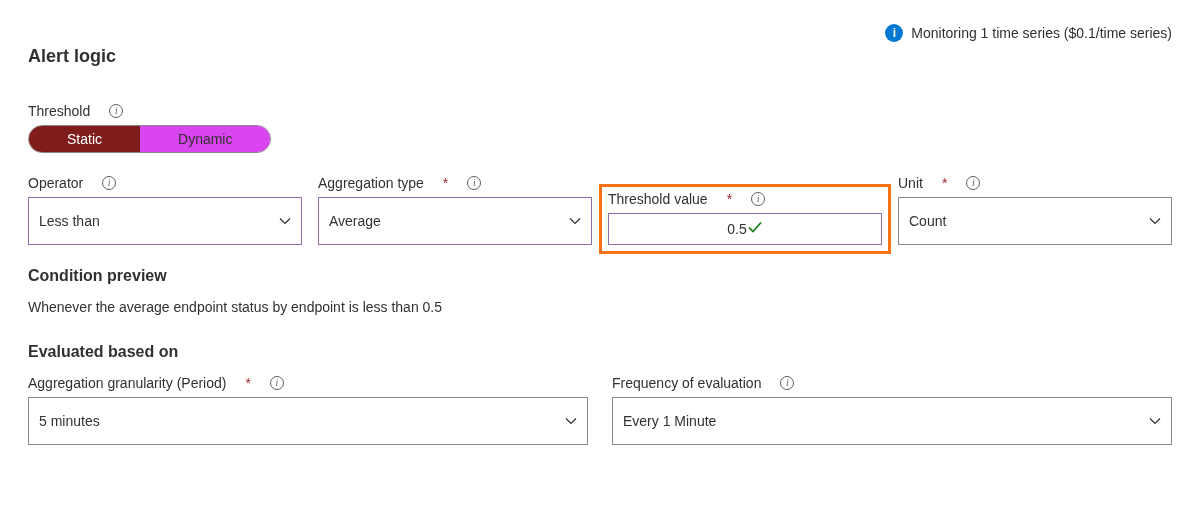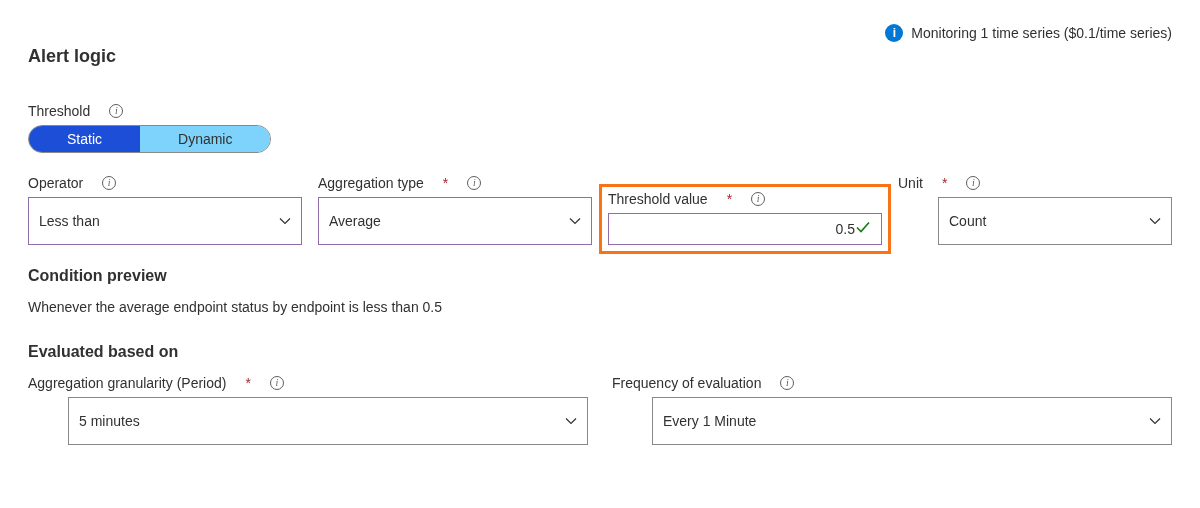--- a/index.html
+++ b/index.html
@@ -61,55 +61,55 @@
       display: inline-flex;
       border: 1px solid #8a8886;
       border-radius: 999px;
       overflow: hidden;
       margin-bottom: 22px;
     }
     .pill-toggle .pill {
       padding: 5px 38px;
       font-size: 14px;
       cursor: pointer;
-      background: #7dd3fc;
+      background: #d946ef;
       color: #323130;
     }
     .pill-toggle .pill.active {
-      background: #1d4ed8;
+      background: #7f1d1d;
       color: #fff;
     }
     .row {
       display: flex;
       gap: 16px;
       margin-bottom: 22px;
       align-items: flex-end;
     }
     .col { flex: 1; min-width: 0; }
     .select {
       display: flex;
       align-items: center;
       justify-content: space-between;
       border: 1px solid #8f6da8;
       height: 48px;
       padding: 0 10px;
       background: #fff;
       cursor: pointer;
       font-size: 14px;
     }
-    .select.gray { border-color: #8a8886; margin-left: 40px; }
+    .select.gray { border-color: #8a8886; }
     .chevron {
       width: 12px; height: 12px;
       display: inline-block;
     }
     .chevron svg { display: block; }
     .input-box {
       display: flex;
       align-items: center;
-      justify-content: flex-end;
+      justify-content: center;
       border: 1px solid #8f6da8;
       height: 32px;
       padding: 0 10px;
       background: #fff;
       font-size: 14px;
     }
     .check-green { color: #107c10; font-size: 16px; }
     .highlight-box {
       border: 3px solid #f97316;
       padding: 4px 6px 6px 6px;

